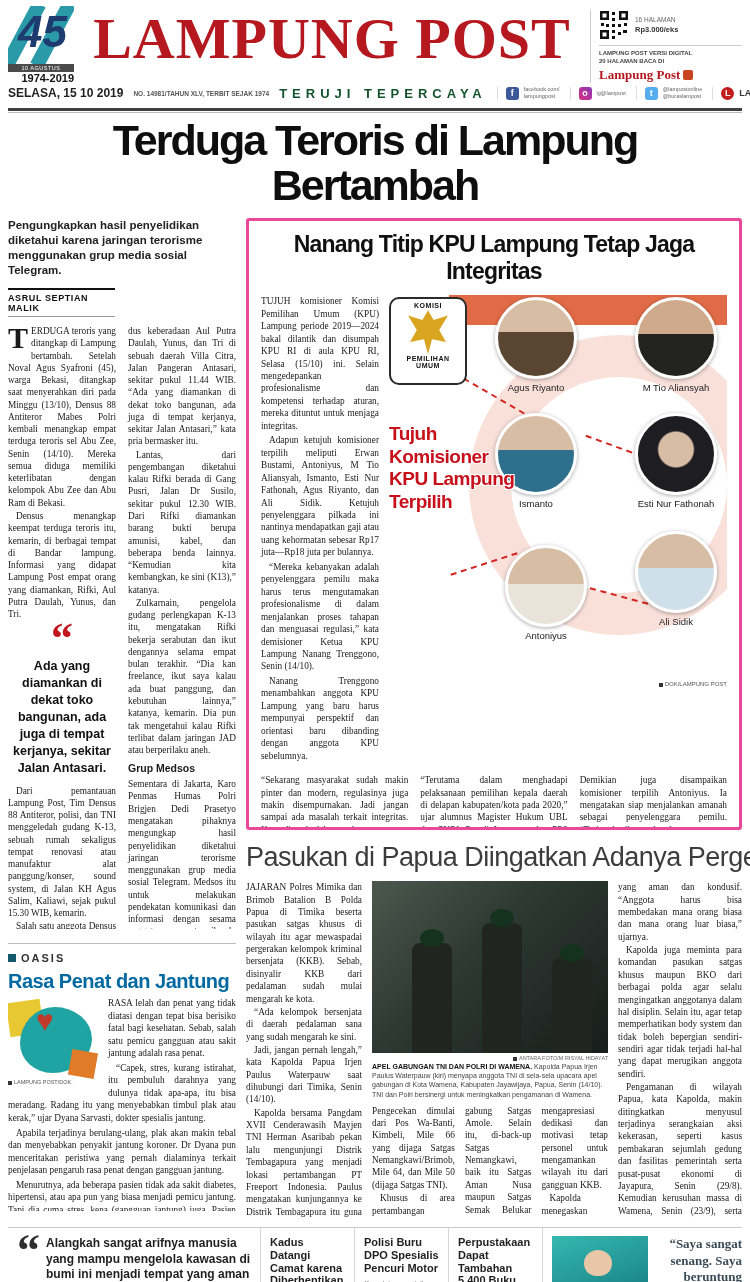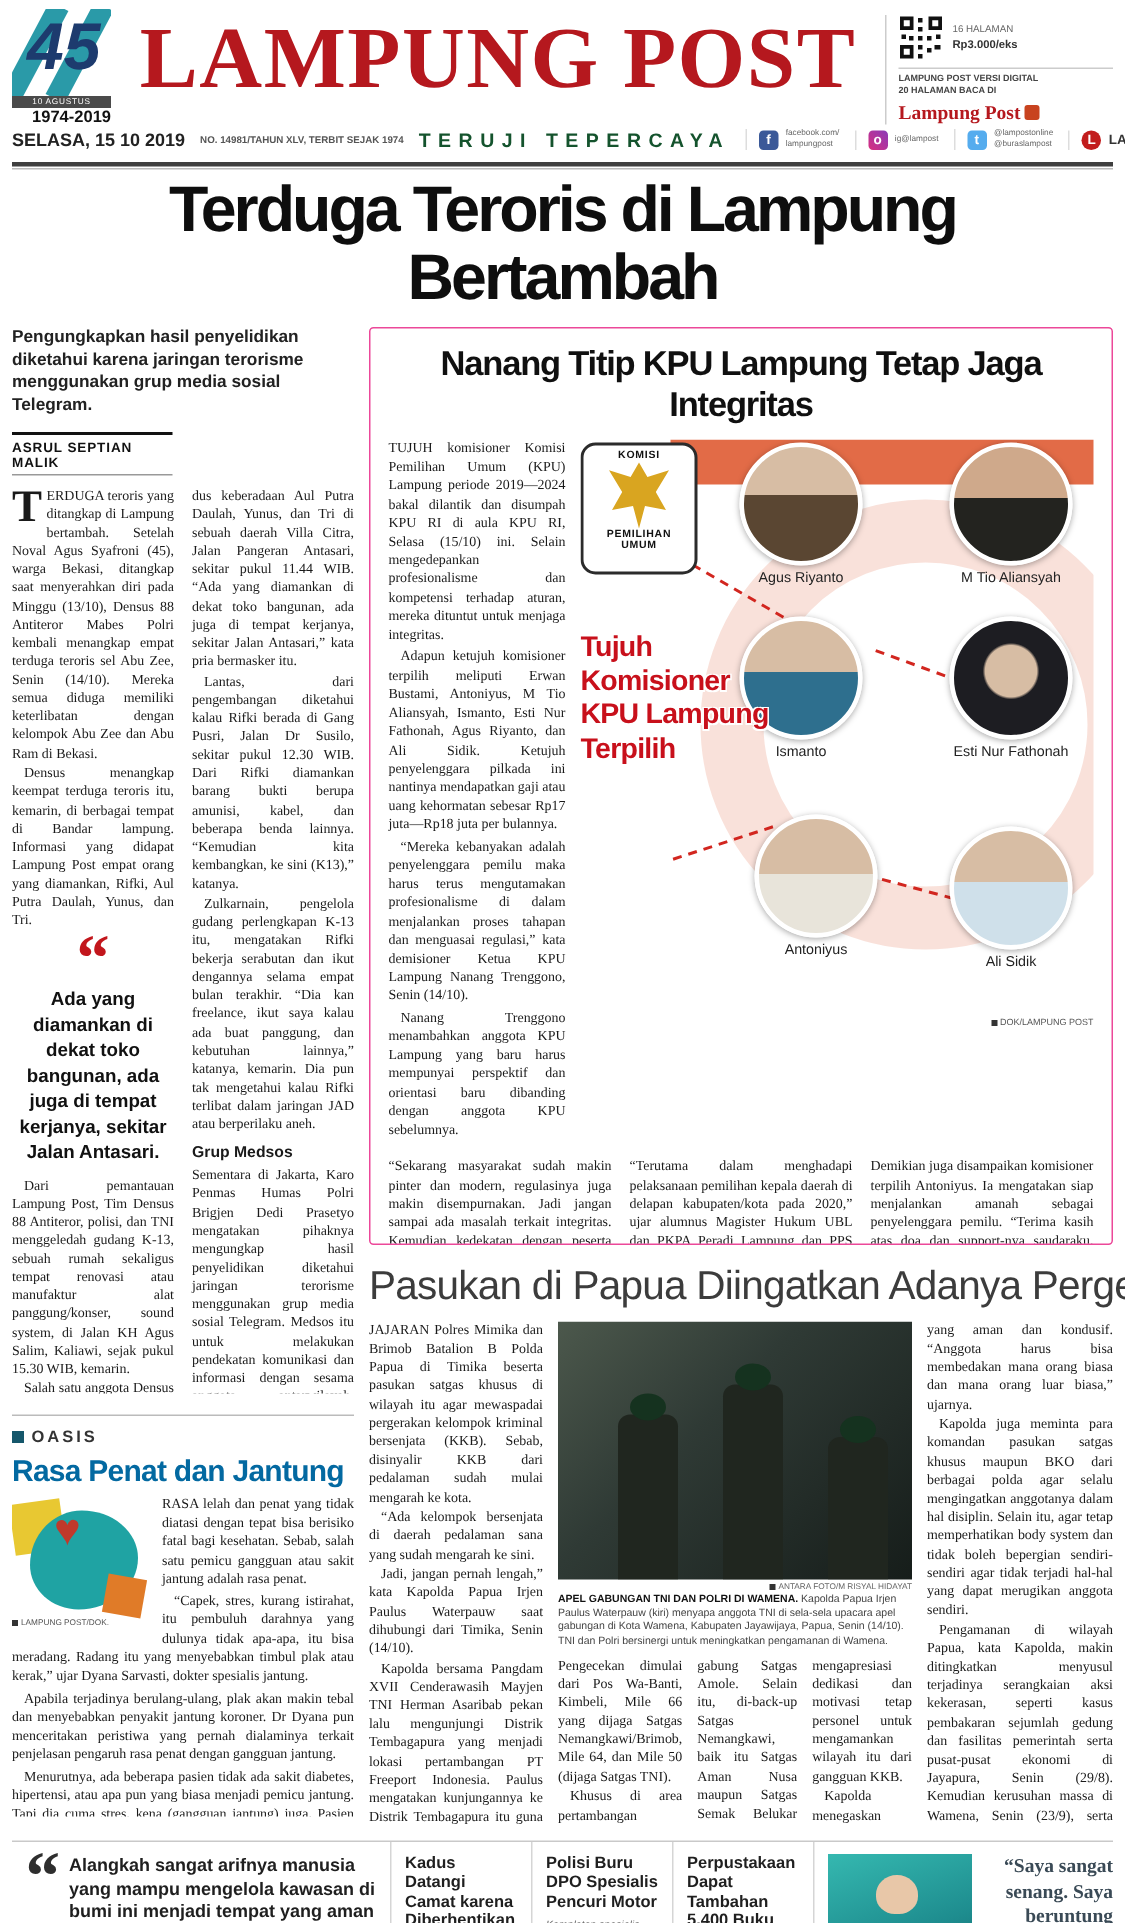--- a/index.html
+++ b/index.html
@@ -57,21 +57,21 @@
   .story-col { width:108px; flex:none; font-size:9.3px; line-height:1.32; text-align:justify; }
   .story-col p { margin-bottom:1px; text-indent:8px; }
   .story-col p.noindent { text-indent:0; }
   .dropcap::first-letter { float:left; font-size:30px; line-height:24px; font-weight:bold; padding:1px 3px 0 0; }
   .pullquote { text-align:center; margin:10px 0 8px; }
   .pq-icon { font-family:"Liberation Serif",serif; color:#c2161c; font-size:44px; line-height:18px; font-weight:bold; display:block; }
   .pq-text { font-family:"Liberation Sans",sans-serif; font-weight:bold; font-size:12.5px; line-height:1.35; color:#111; display:block; margin-top:10px; }
   .subhead { font-family:"Liberation Sans",sans-serif; font-weight:bold; font-size:10.5px; margin:6px 0 2px; text-align:left; }
 
   
-  .kpu-box { border:1px solid #ec4899; border-radius:3px; padding:10px 12px; height:612px; overflow:hidden; position:relative; }
+  .kpu-box { border:3px solid #ec4899; border-radius:3px; padding:10px 12px; height:612px; overflow:hidden; position:relative; }
   .kpu-headline { font-family:"Liberation Sans",sans-serif; font-weight:bold; font-size:23px; letter-spacing:-0.8px; text-align:center; color:#101010; margin-bottom:10px; }
   .kpu-main { display:flex; gap:10px; }
   .kpu-col1 { width:118px; flex:none; font-size:9.3px; line-height:1.34; text-align:justify; }
   .kpu-col1 p { margin-bottom:2px; text-indent:8px; }
   .kpu-col1 p:first-child { text-indent:0; }
   .collage { position:relative; flex:1; height:392px; overflow:hidden; }
   .collage-band { position:absolute; left:60px; right:-12px; top:0; height:30px; background:#df5b33; opacity:.9; }
   .watermark { position:absolute; left:80px; top:40px; width:300px; height:300px; border-radius:50%; border:42px solid rgba(223,91,51,.18); }
   .kpu-logo { position:absolute; left:0; top:2px; width:78px; height:88px; background:#fff; border:2px solid #2b2b2b; border-radius:10px; padding:3px; text-align:center; z-index:3; }
   .kpu-logo-txt { font-family:"Liberation Sans",sans-serif; font-weight:bold; font-size:7px; color:#111; letter-spacing:.5px; }
@@ -327,21 +327,21 @@
               <div class="person-name">Ismanto</div>
             </div>
             <div class="person" style="left:242px;top:118px;">
               <div class="avatar av-esti"></div>
               <div class="person-name">Esti Nur Fathonah</div>
             </div>
             <div class="person" style="left:112px;top:250px;">
               <div class="avatar av-anton"></div>
               <div class="person-name">Antoniyus</div>
             </div>
-            <div class="person" style="left:242px;top:258px;">
+            <div class="person" style="left:242px;top:236px;">
               <div class="avatar av-ali"></div>
               <div class="person-name">Ali Sidik</div>
             </div>
             <div class="collage-credit"><span class="sq-bullet"></span><span>DOK/LAMPUNG POST</span></div>
           </div>
         </div>
         <div class="kpu-bottom">
           <div class="kpu-bcol">
             <p class="noindent">“Sekarang masyarakat sudah makin pinter dan modern, regulasinya juga makin disempurnakan. Jadi jangan sampai ada masalah terkait integritas. Kemudian kedekatan dengan peserta pemilu, partai politik dan kepala daerah,” kata Nanang yang akan kembali menjadi akademisi FISIP Unila usai menjalankan tugasnya di KPU Lampung.</p>
 

